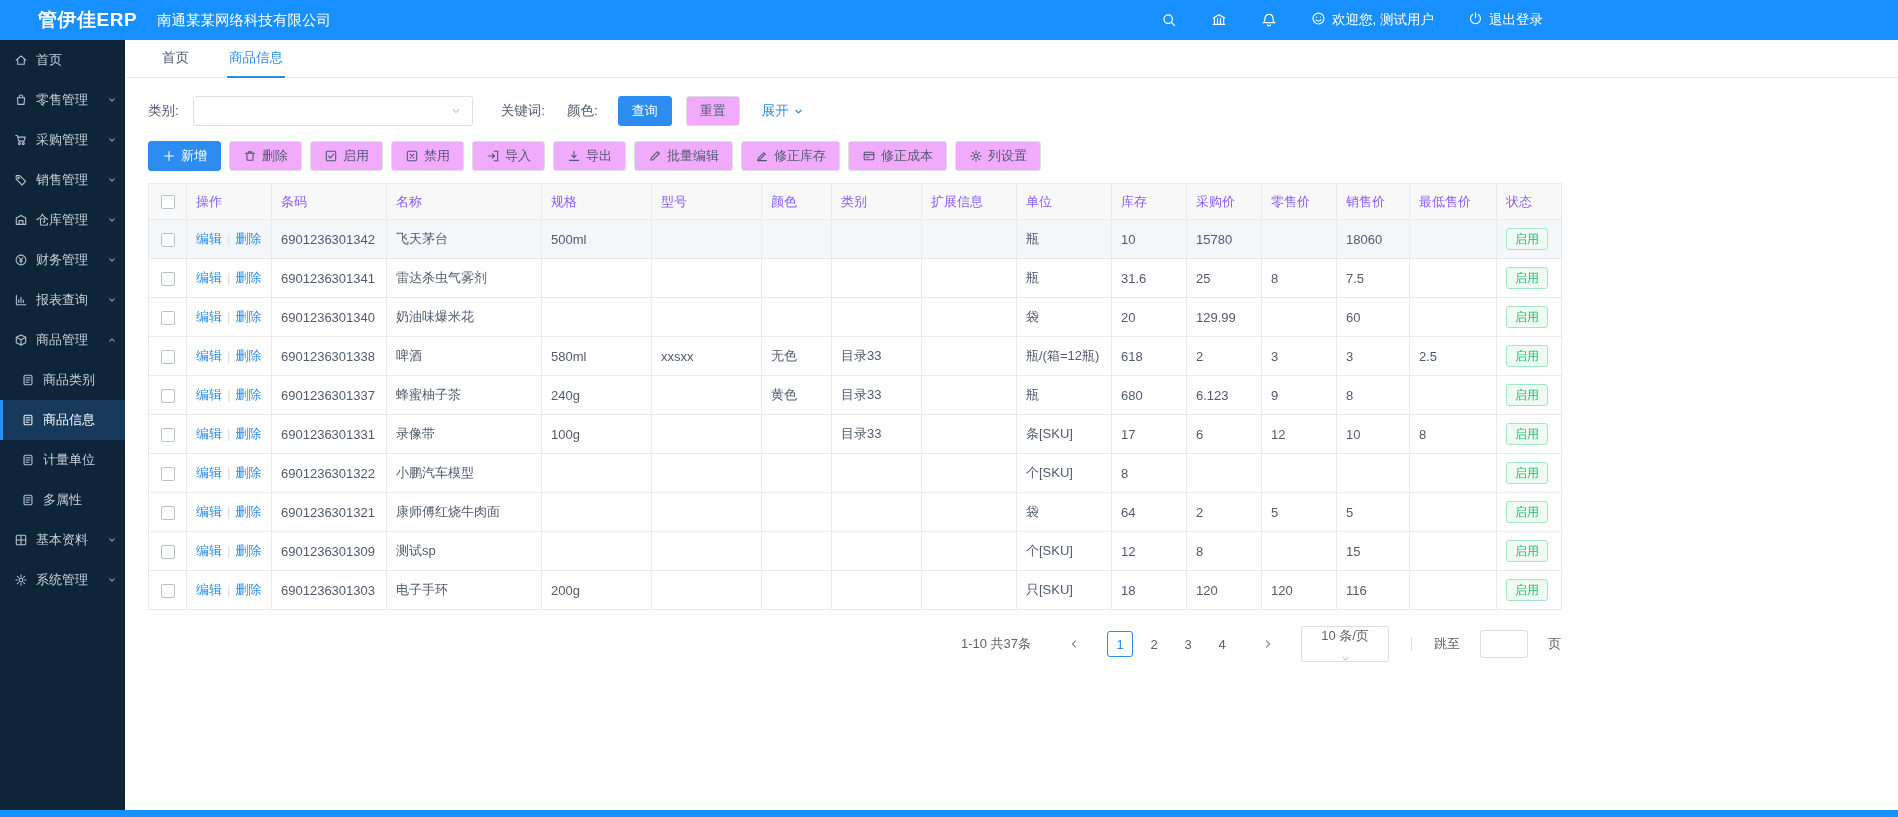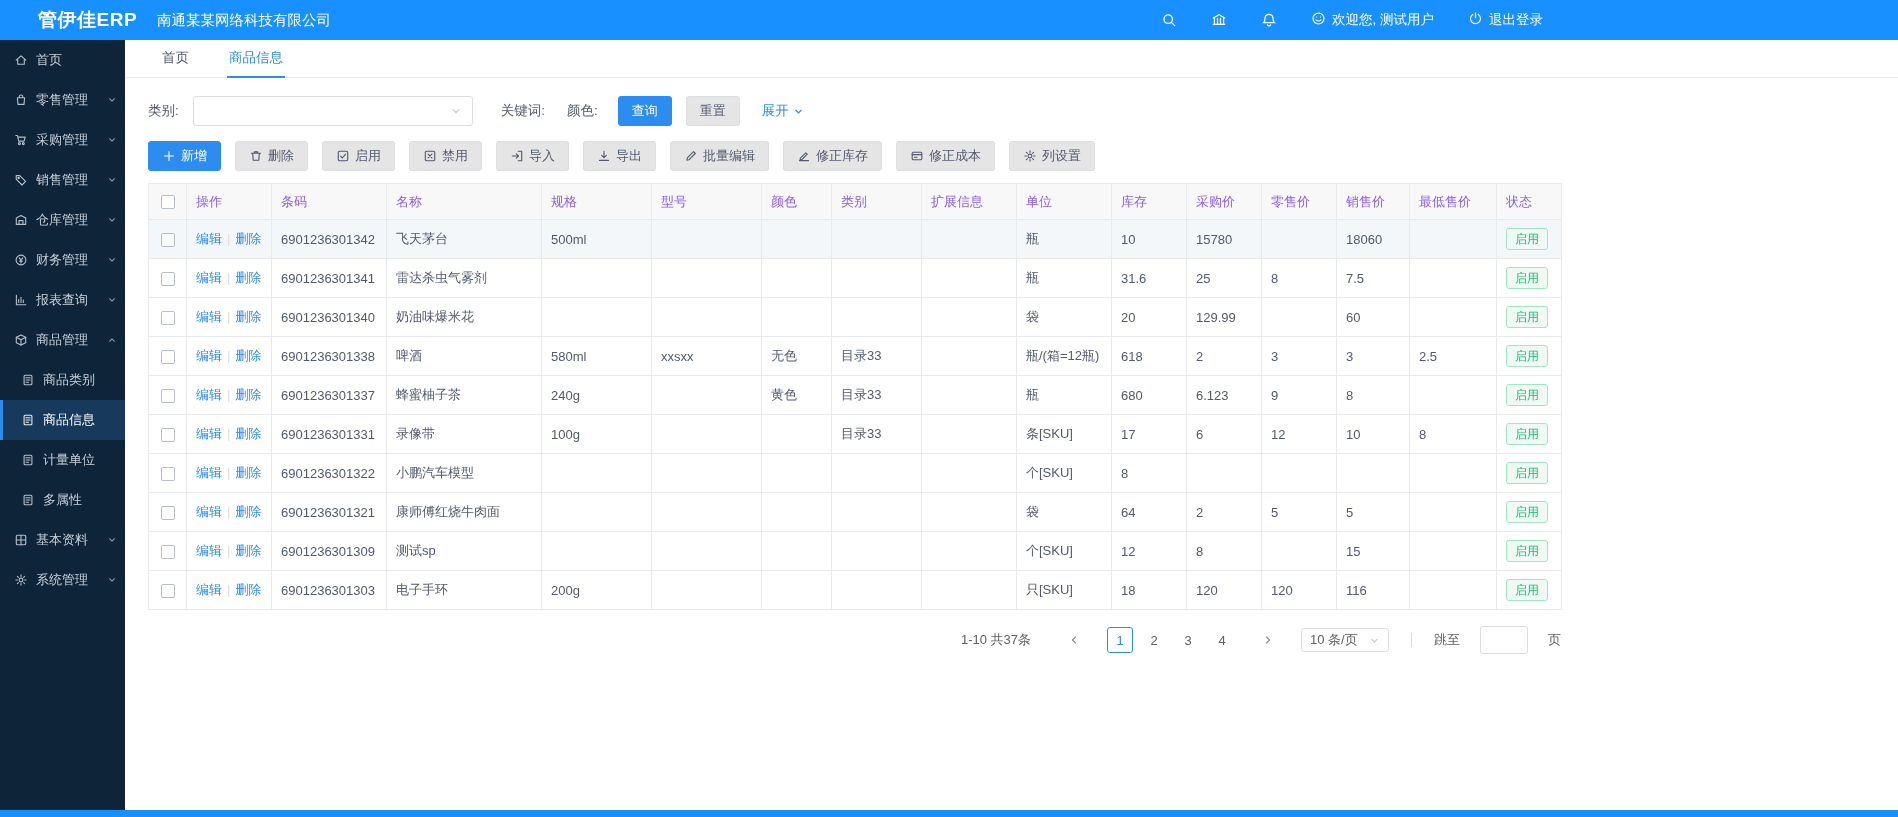--- a/index.html
+++ b/index.html
@@ -39,28 +39,28 @@
 
   
   .filter-row { display:flex; align-items:center; margin-top:18px; font-size:13.5px; color:#515a6e; }
   .f-label { white-space:nowrap; }
   .sel { width:280px; height:30px; margin-left:14px; border:1px solid #dcdee2; border-radius:3px; background:#fff;
     display:flex; align-items:center; justify-content:space-between; padding:0 10px; color:#c0c4cc; cursor:pointer; }
   .inp { height:30px; border:1px solid #dcdee2; border-radius:3px; padding:0 10px; font-size:13px; color:#515a6e;
     outline:none; font-family:inherit; }
   .inp::placeholder { color:#c0c4cc; }
   .ml28 { margin-left:28px; } .ml22 { margin-left:22px; } .ml13 { margin-left:13px; } .ml20 { margin-left:20px; } .ml14 { margin-left:14px; }
-  .btn { height:30px; padding:0 13px; border:1px solid #dcdee2; border-radius:3px; background:#e5e5e5; font-size:13px;
+  .btn { height:30px; padding:0 13px; border:1px solid #dcdee2; border-radius:3px; background:#f0abfc; font-size:13px;
     color:#515a6e; display:inline-flex; align-items:center; gap:5px; cursor:pointer; font-family:inherit; white-space:nowrap; }
   .btn.primary { background:#2d8cf0; border-color:#2d8cf0; color:#fff; }
   .expand-link { color:#2d8cf0; display:inline-flex; align-items:center; gap:4px; cursor:pointer; font-size:13.5px; }
   .chev { display:inline-flex; }
 
   
-  .toolbar { margin-top:15px; display:flex; gap:14px; }
+  .toolbar { margin-top:15px; display:flex; gap:8px; }
   .b-icon { display:inline-flex; align-items:center; }
 
   
   .table-wrap { margin-top:12px; }
   table { border-collapse:collapse; table-layout:fixed; width:1413px; font-size:13px; }
   th, td { border:1px solid #e8eaec; padding:0 9px; text-align:left; overflow:hidden; white-space:nowrap; }
   th { background:#f8f8f9; color:#8b5cf6; font-weight:normal; height:36px; }
   td { color:#515a6e; height:39px; }
   tbody tr { background:#fff; }
   tbody tr:first-child { background:#f4f7fa; }
@@ -73,22 +73,22 @@
 
   
   .pagination { width:1413px; margin-top:16px; display:flex; align-items:center; justify-content:flex-end; gap:20px;
     font-size:13px; color:#606266; padding-bottom:24px; }
   .pg-summary { margin-right:10px; }
   .pg-arrow { width:26px; height:26px; display:inline-flex; align-items:center; justify-content:center; color:#808695; cursor:pointer; }
   .pg-nums { display:inline-flex; gap:8px; }
   .pg-num { min-width:26px; height:26px; display:inline-flex; align-items:center; justify-content:center; border-radius:3px;
     border:1px solid transparent; cursor:pointer; }
   .pg-num.current { border-color:#2d8cf0; color:#2d8cf0; }
-  .pg-select { height:24px; min-width:88px; border:1px solid #dcdee2; border-radius:3px; display:inline-flex; align-items:center;
-    justify-content:space-between; padding:0 8px; gap:8px; color:#606266; cursor:pointer; }
+  .pg-select { height:36px; min-width:88px; border:1px solid #dcdee2; border-radius:3px; display:inline-flex; align-items:center;
+    justify-content:space-between; padding:0 8px; gap:8px; color:#606266; cursor:pointer;flex-direction:column; }
   .vdiv { width:1px; height:14px; background:#dcdee2; margin:0 2px; }
   .jump-input { width:48px; height:28px; border:1px solid #dcdee2; border-radius:3px; outline:none; padding:0 6px; font-family:inherit; }
 
   .bottom-strip { position:absolute; left:0; right:0; bottom:0; height:7px; background:#1890ff; }
 </style>
 </head>
 <body>
 
 <div class="app">
 

